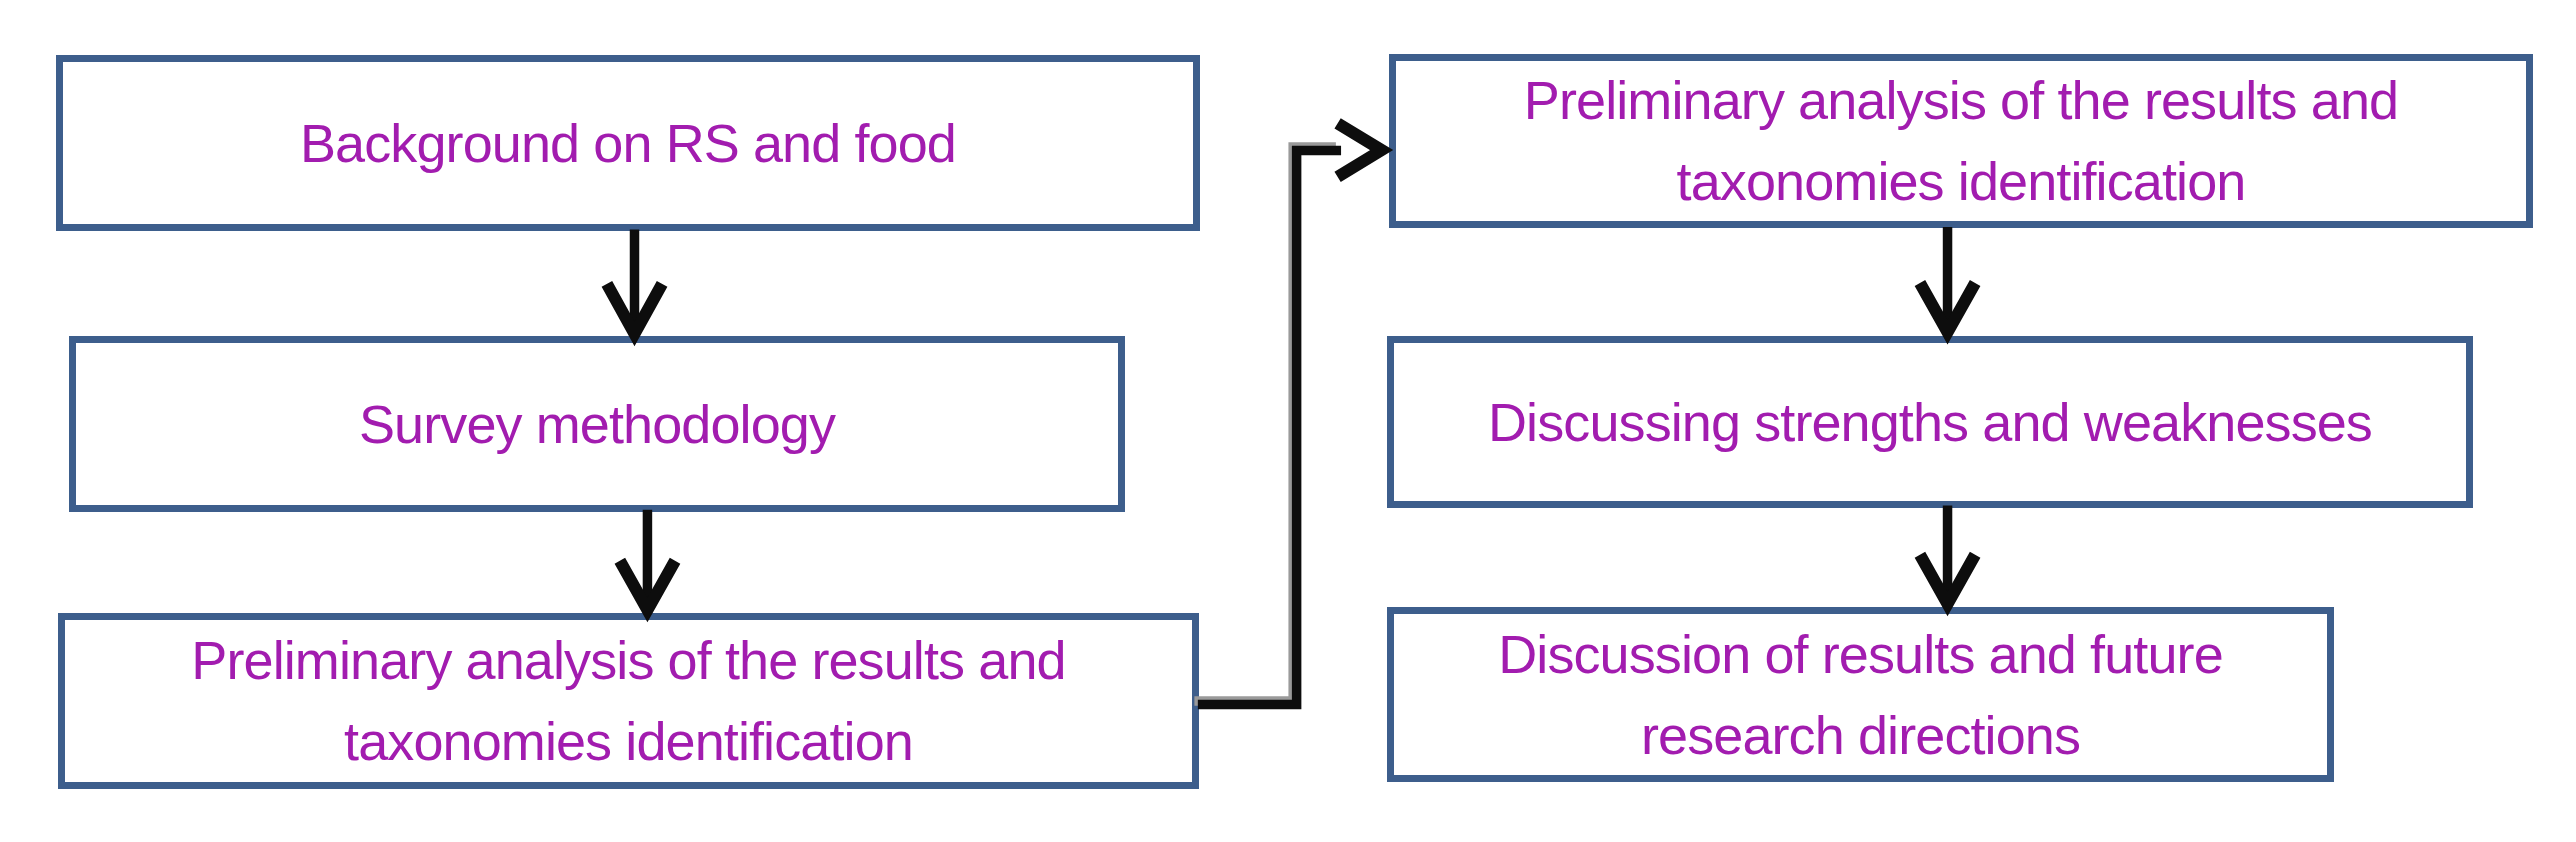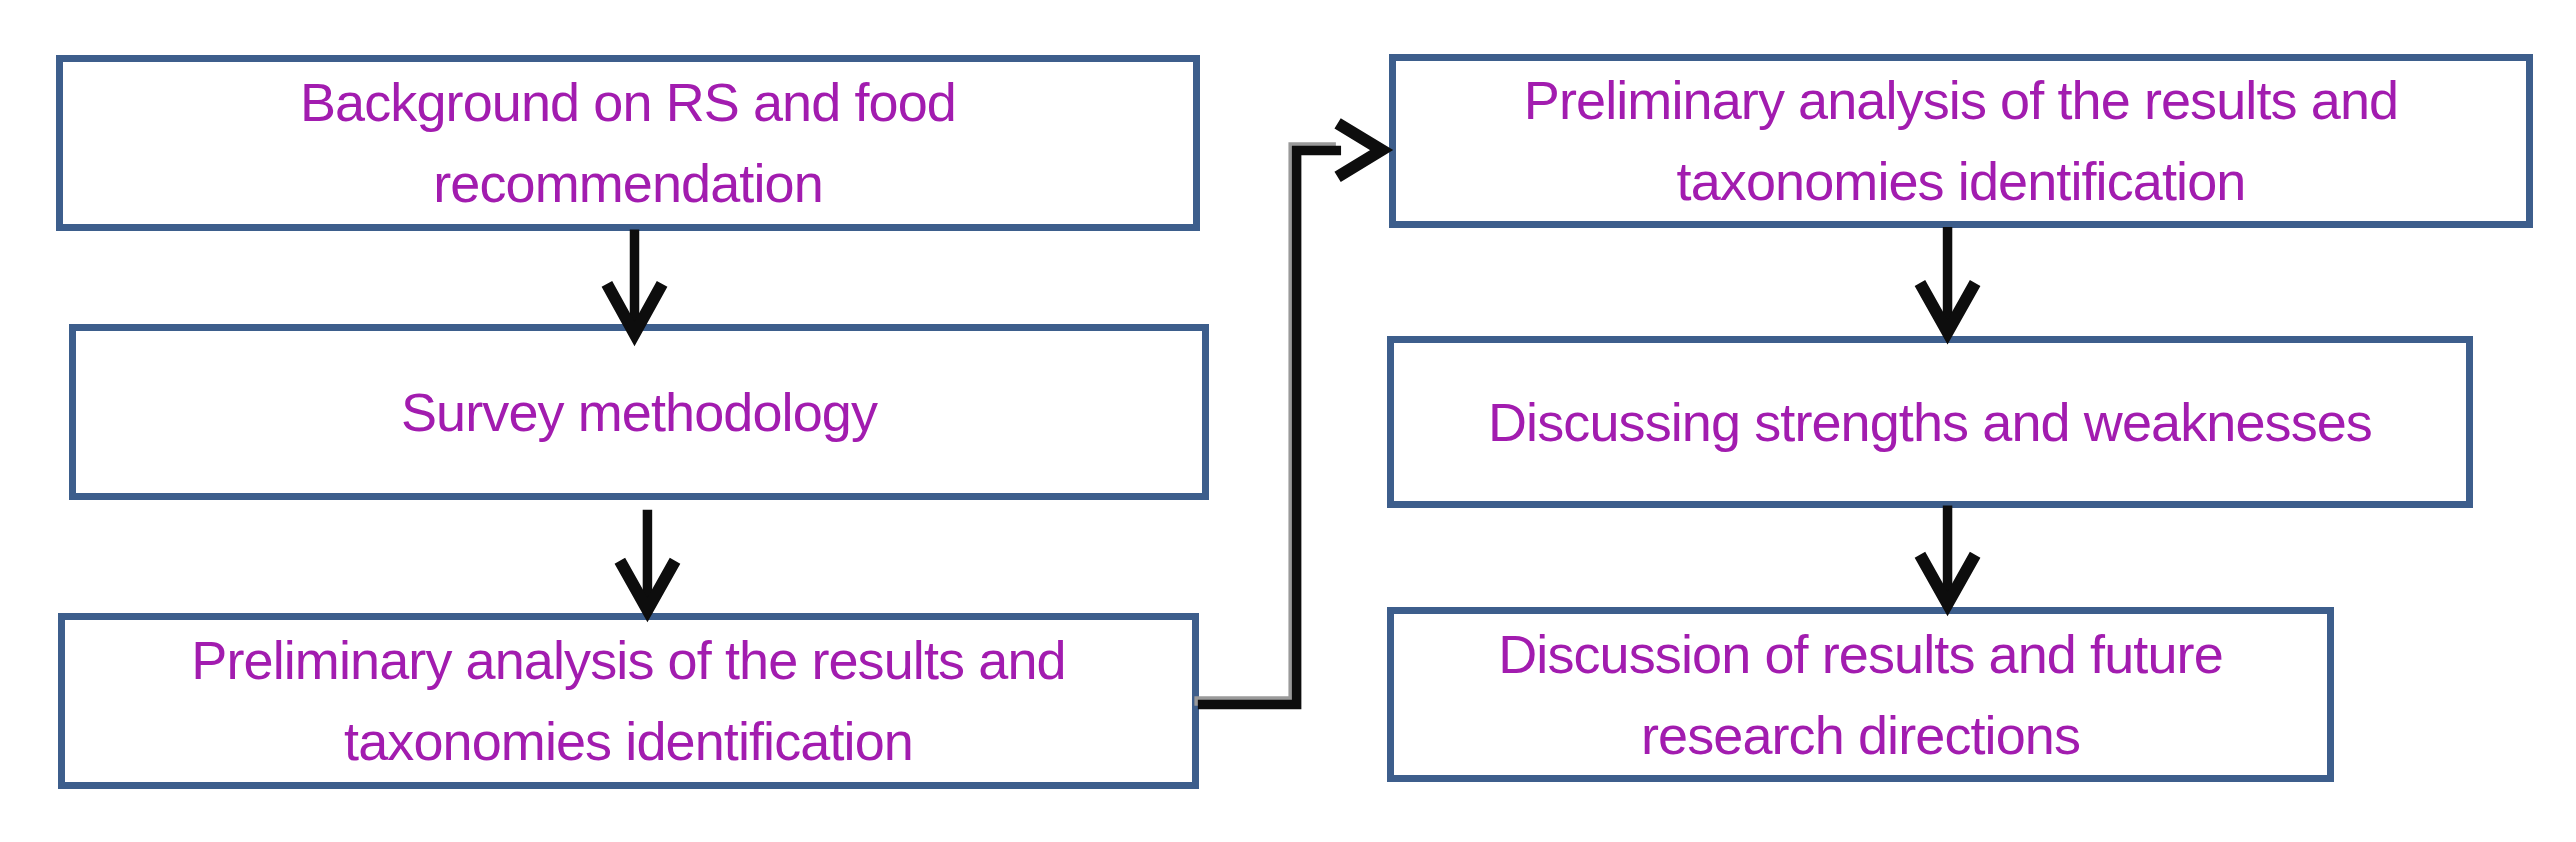--- a/index.html
+++ b/index.html
@@ -26,21 +26,21 @@
     justify-content: center;
     text-align: center;
     color: #a21caf;
     font-size: 54px;
     line-height: 81px;
     letter-spacing: -0.9px;
     white-space: nowrap;
   }
   
   .b1 { left: 56px;   top: 55px;  width: 1144px; height: 176px; }
-  .b2 { left: 69px;   top: 324px; width: 1140px; height: 176px; }
+  .b2 { left: 69px;   top: 336px; width: 1056px; height: 176px; }
   .b3 { left: 58px;   top: 613px; width: 1141px; height: 176px; }
   
   .b4 { left: 1389px; top: 54px;  width: 1144px; height: 174px; }
   .b5 { left: 1387px; top: 336px; width: 1086px; height: 172px; }
   .b6 { left: 1387px; top: 607px; width: 947px; height: 175px; }
 
   .connector-layer {
     position: absolute;
     left: 0; top: 0;
     width: 2576px;
@@ -48,21 +48,20 @@
     pointer-events: none;
   }
 </style>
 </head>
 <body>
 
 <div class="canvas">
 
   <div class="flowbox b1">
     <span>Background on RS and food</span>
-    <span>recommendation</span>
   </div>
 
   <div class="flowbox b2">
     <span>Survey methodology</span>
   </div>
 
   <div class="flowbox b3">
     <span>Preliminary analysis of the results and</span>
     <span>taxonomies identification</span>
   </div>

